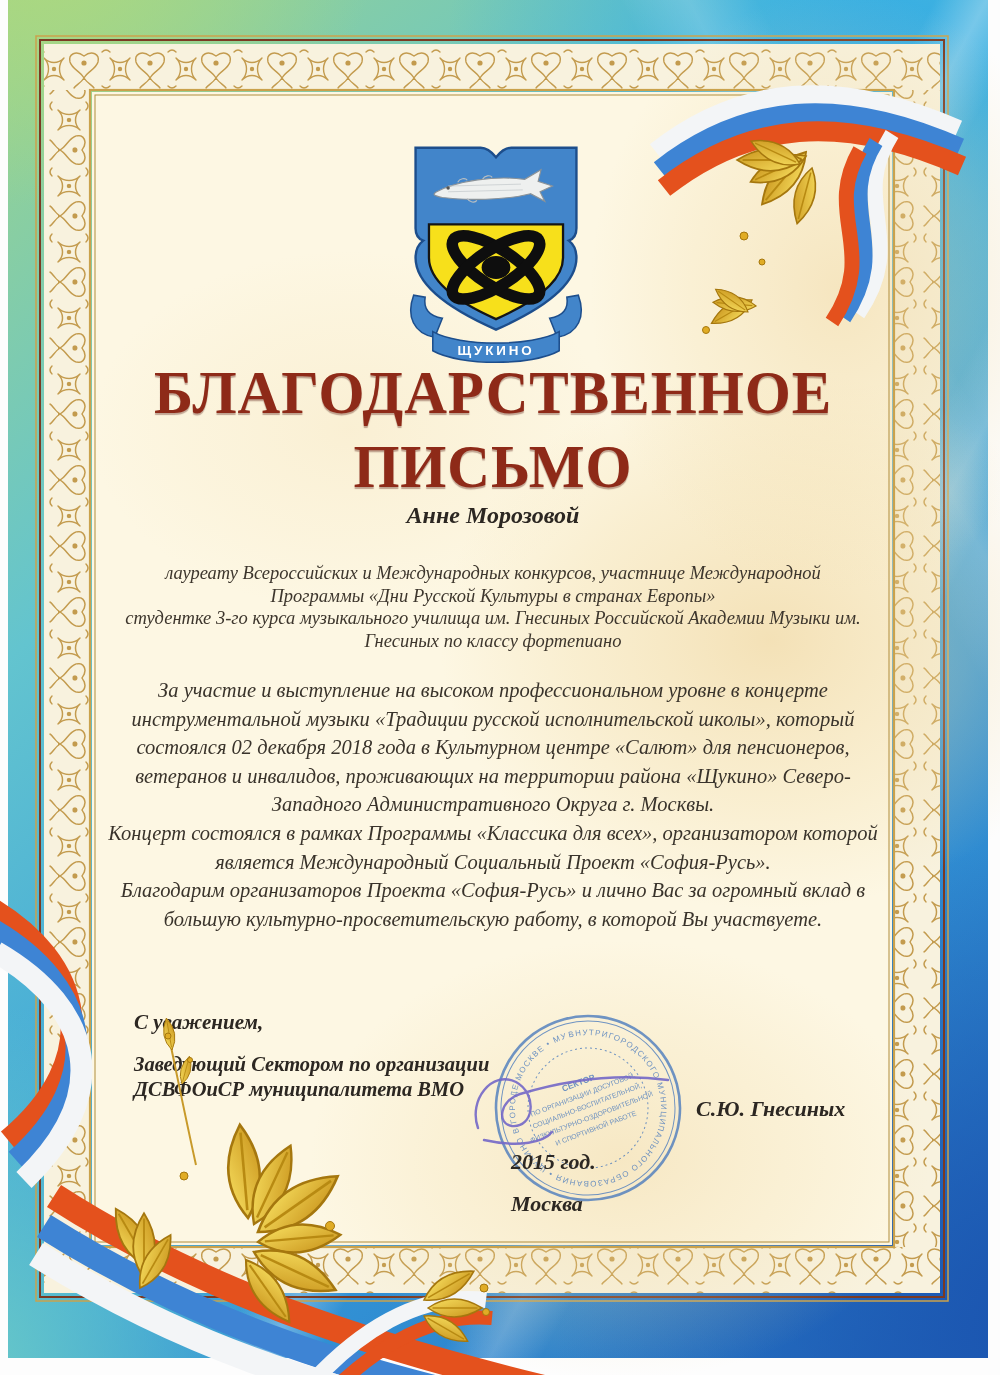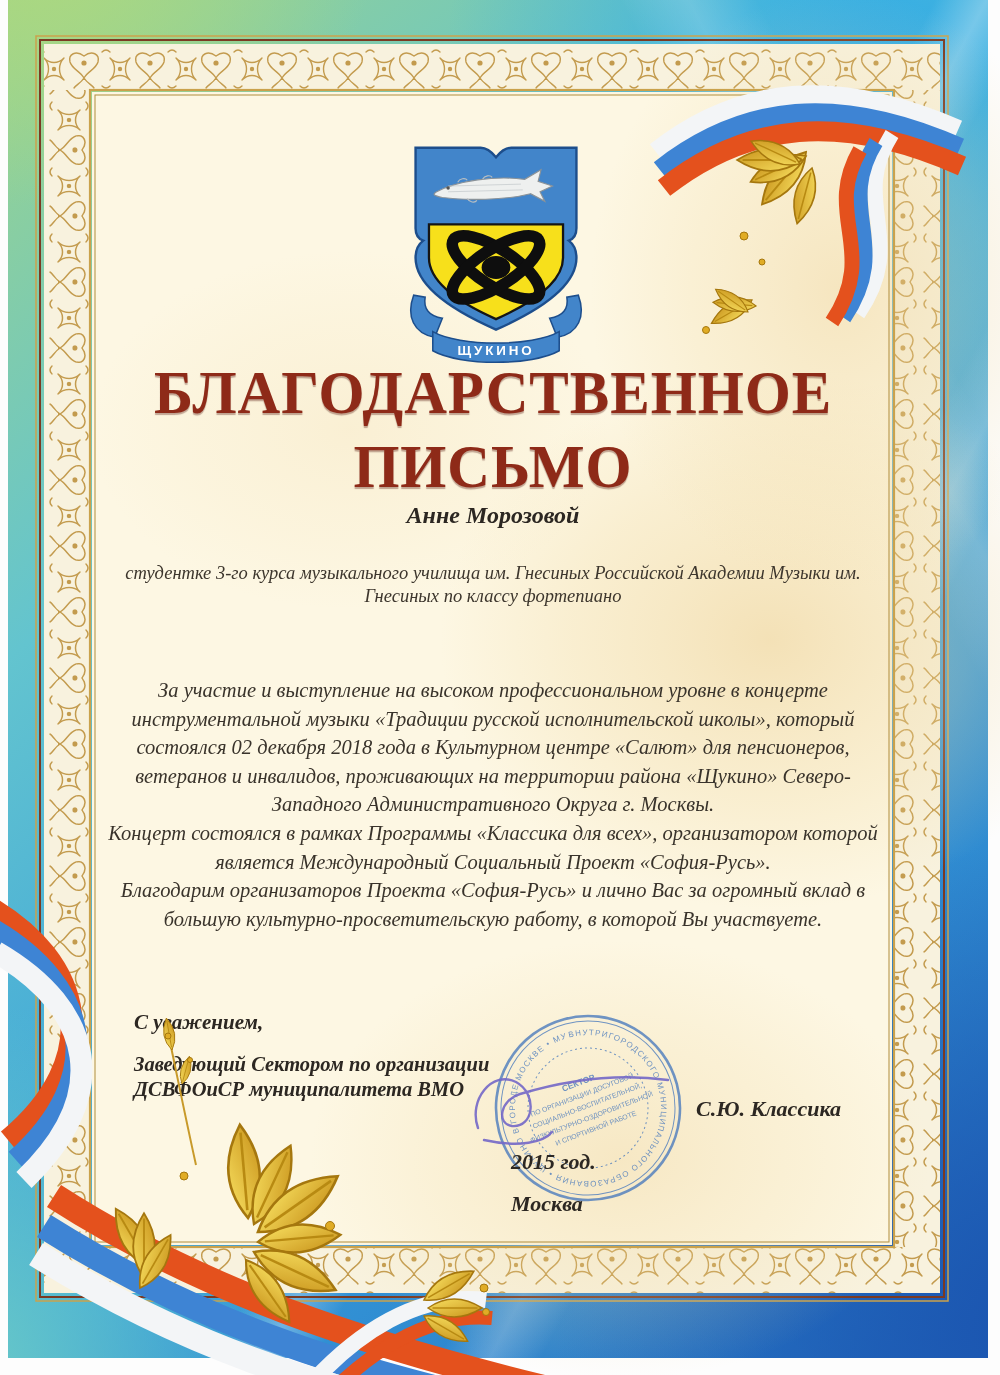--- a/index.html
+++ b/index.html
@@ -137,37 +137,38 @@
     </svg>
 
     <div class="title">
       <div>БЛАГОДАРСТВЕННОЕ</div>
       <div>ПИСЬМО</div>
     </div>
 
     <div class="recipient">Анне Морозовой</div>
 
     <div class="details">
+      <p>лауреату Всероссийских и Международных конкурсов, участнице Международной Программы «Дни Русской Культуры в странах Европы»</p>
       <p>студентке 3-го курса музыкального училища им. Гнесиных Российской Академии Музыки им. Гнесиных по классу фортепиано</p>
     </div>
 
     <div class="bodytext">
       <p>За участие и выступление на высоком профессиональном уровне в концерте инструментальной музыки «Традиции русской исполнительской школы», который состоялся 02 декабря 2018 года в Культурном центре «Салют» для пенсионеров, ветеранов и инвалидов, проживающих на территории района «Щукино» Северо-Западного Административного Округа г. Москвы.</p>
       <p>Концерт состоялся в рамках Программы «Классика для всех», организатором которой является Международный Социальный Проект «София-Русь».</p>
       <p>Благодарим организаторов Проекта «София-Русь» и лично Вас за огромный вклад в большую культурно-просветительскую работу, в которой Вы участвуете.</p>
     </div>
 
     <div class="signoff">С уважением,</div>
 
     <div class="signer-title">
       <div>Заведующий Сектором по организации</div>
       <div>ДСВФОиСР муниципалитета ВМО</div>
     </div>
 
-    <div class="signer-name">С.Ю. Классика</div>
+    <div class="signer-name">С.Ю. Гнесиных</div>
     <div class="date-line">2015 год.</div>
     <div class="city-line">Москва</div>
   </div>
 
   <svg class="stamp-svg" style="left:440px;top:1000px" width="260" height="220" viewBox="0 0 260 220">
     <defs>
       <path id="ringPath" d="M148,35 a73,73 0 1 1 -0.01,0 z"></path>
     </defs>
     <g opacity=".78" transform="rotate(-15 148 108)" fill="#4879bd">
       <circle cx="148" cy="108" r="92" fill="none" stroke="#4879bd" stroke-width="2.6"></circle>

